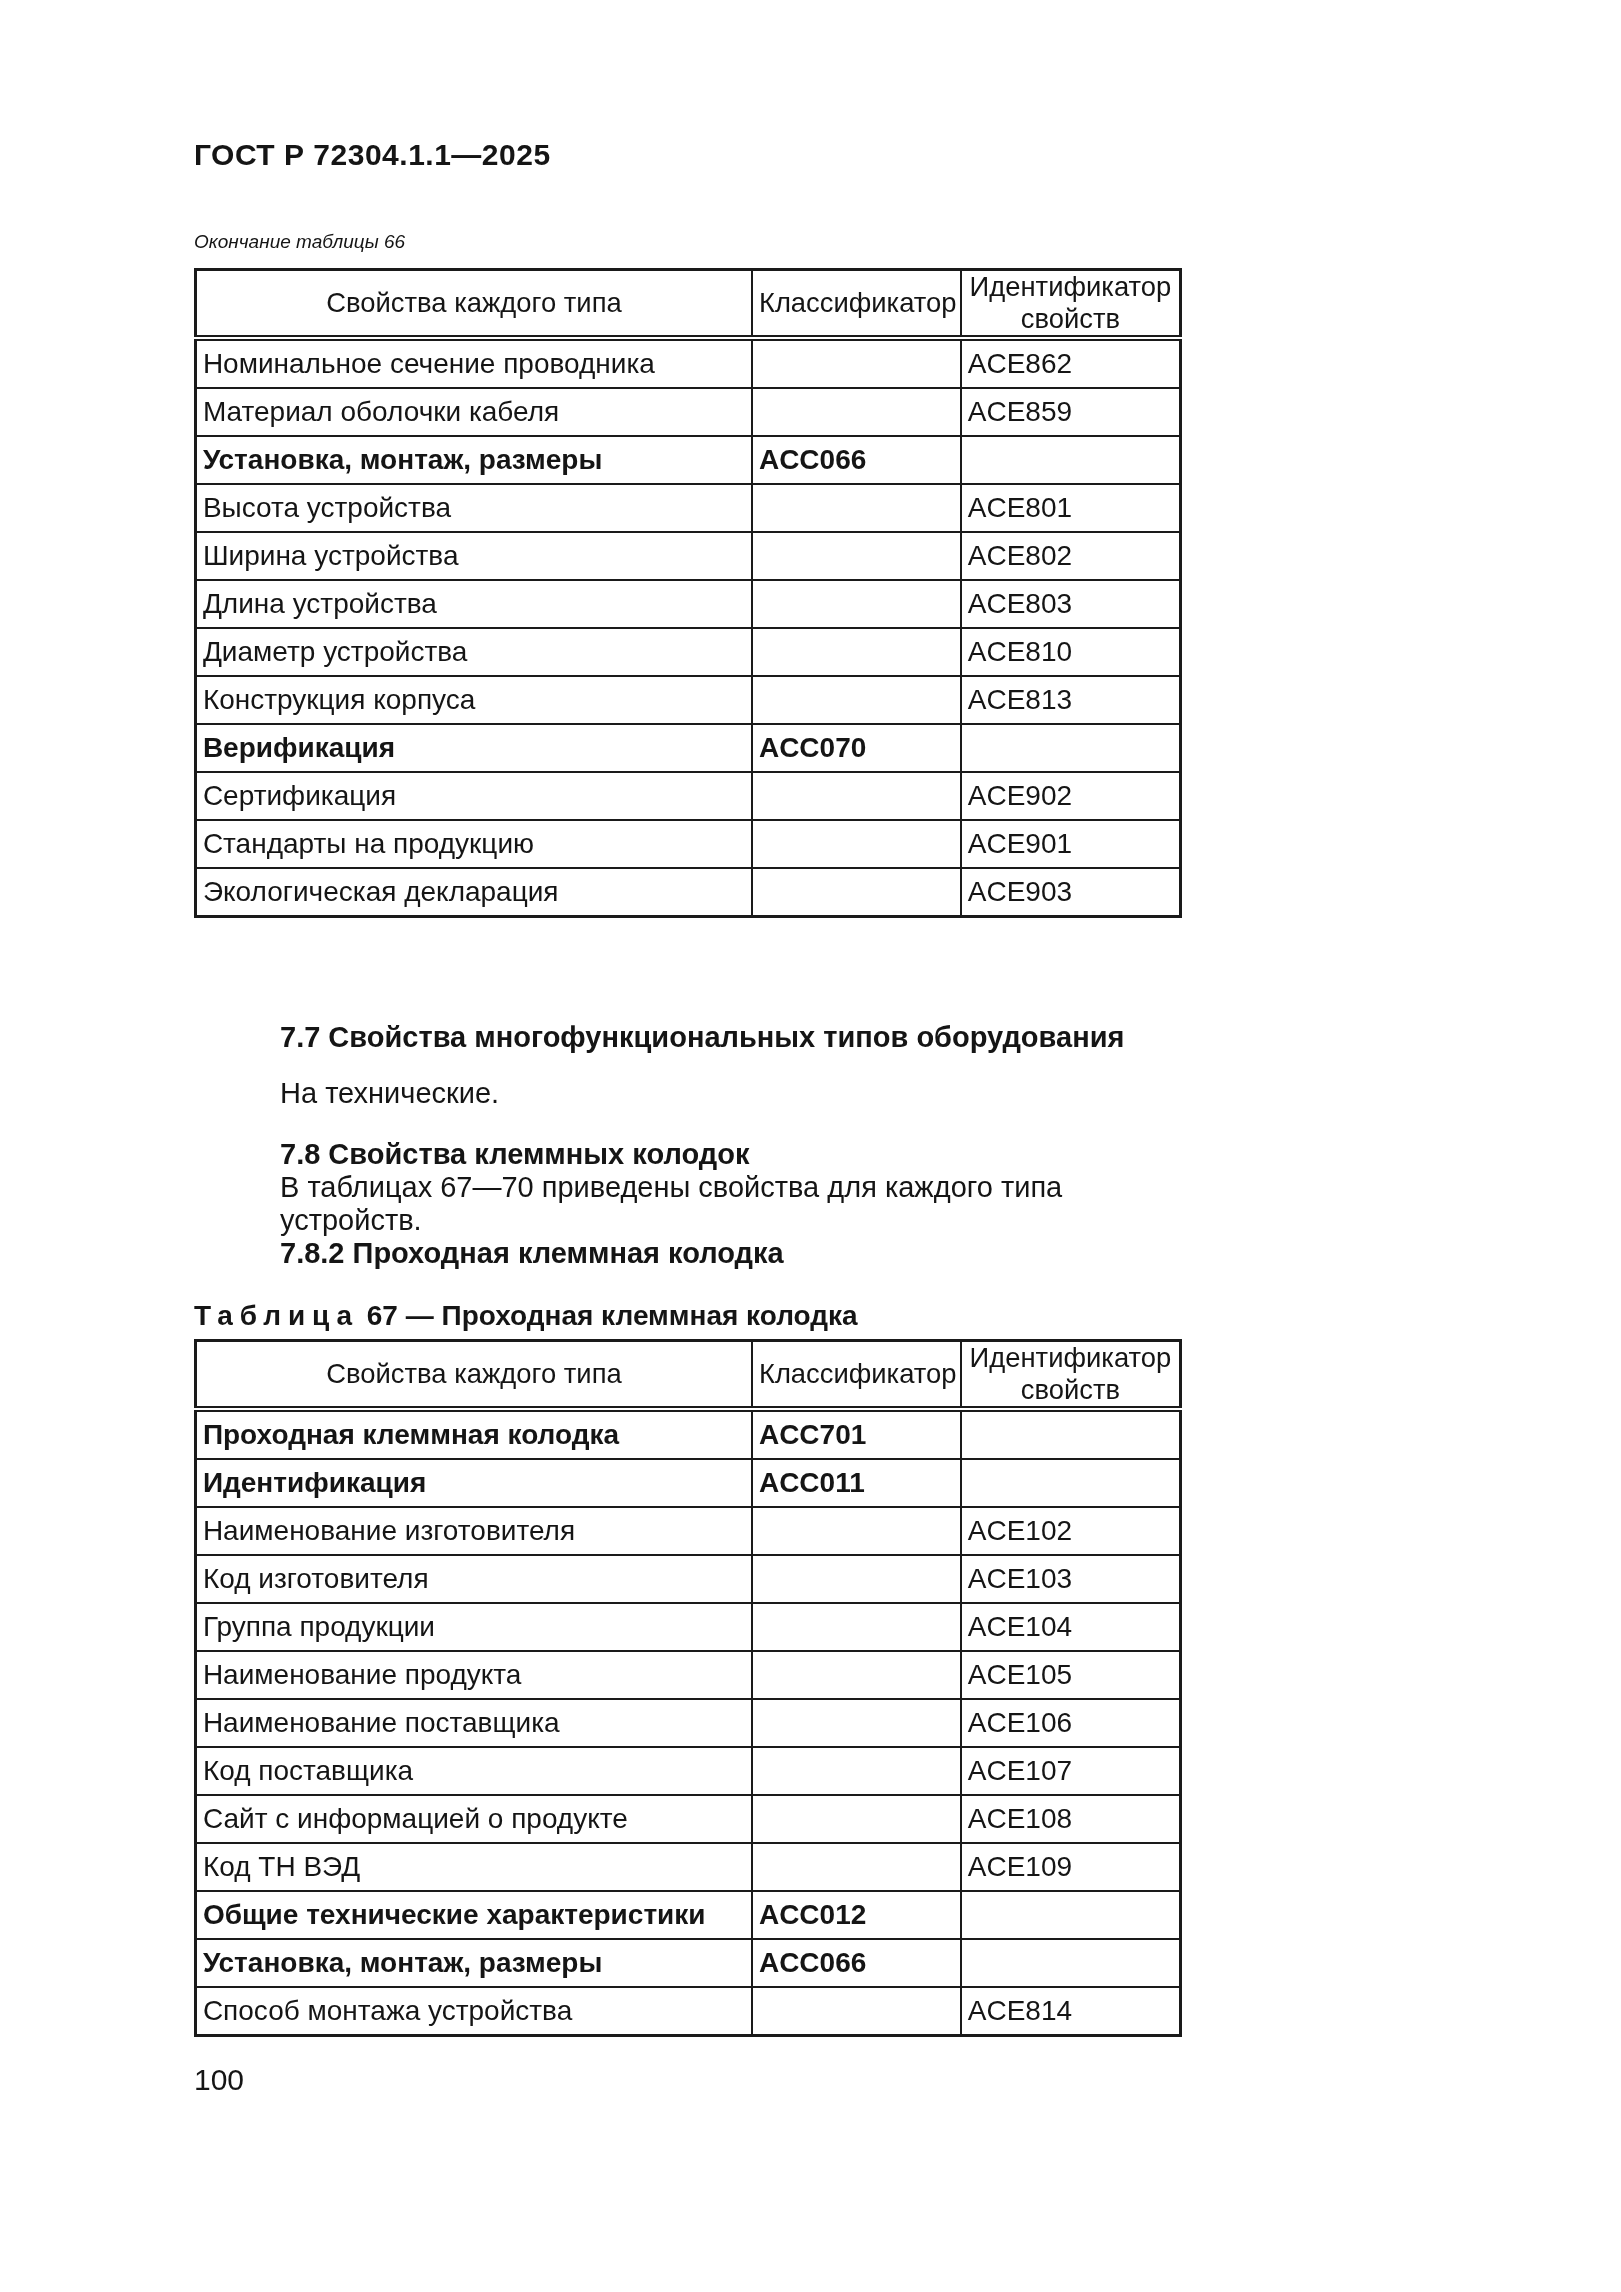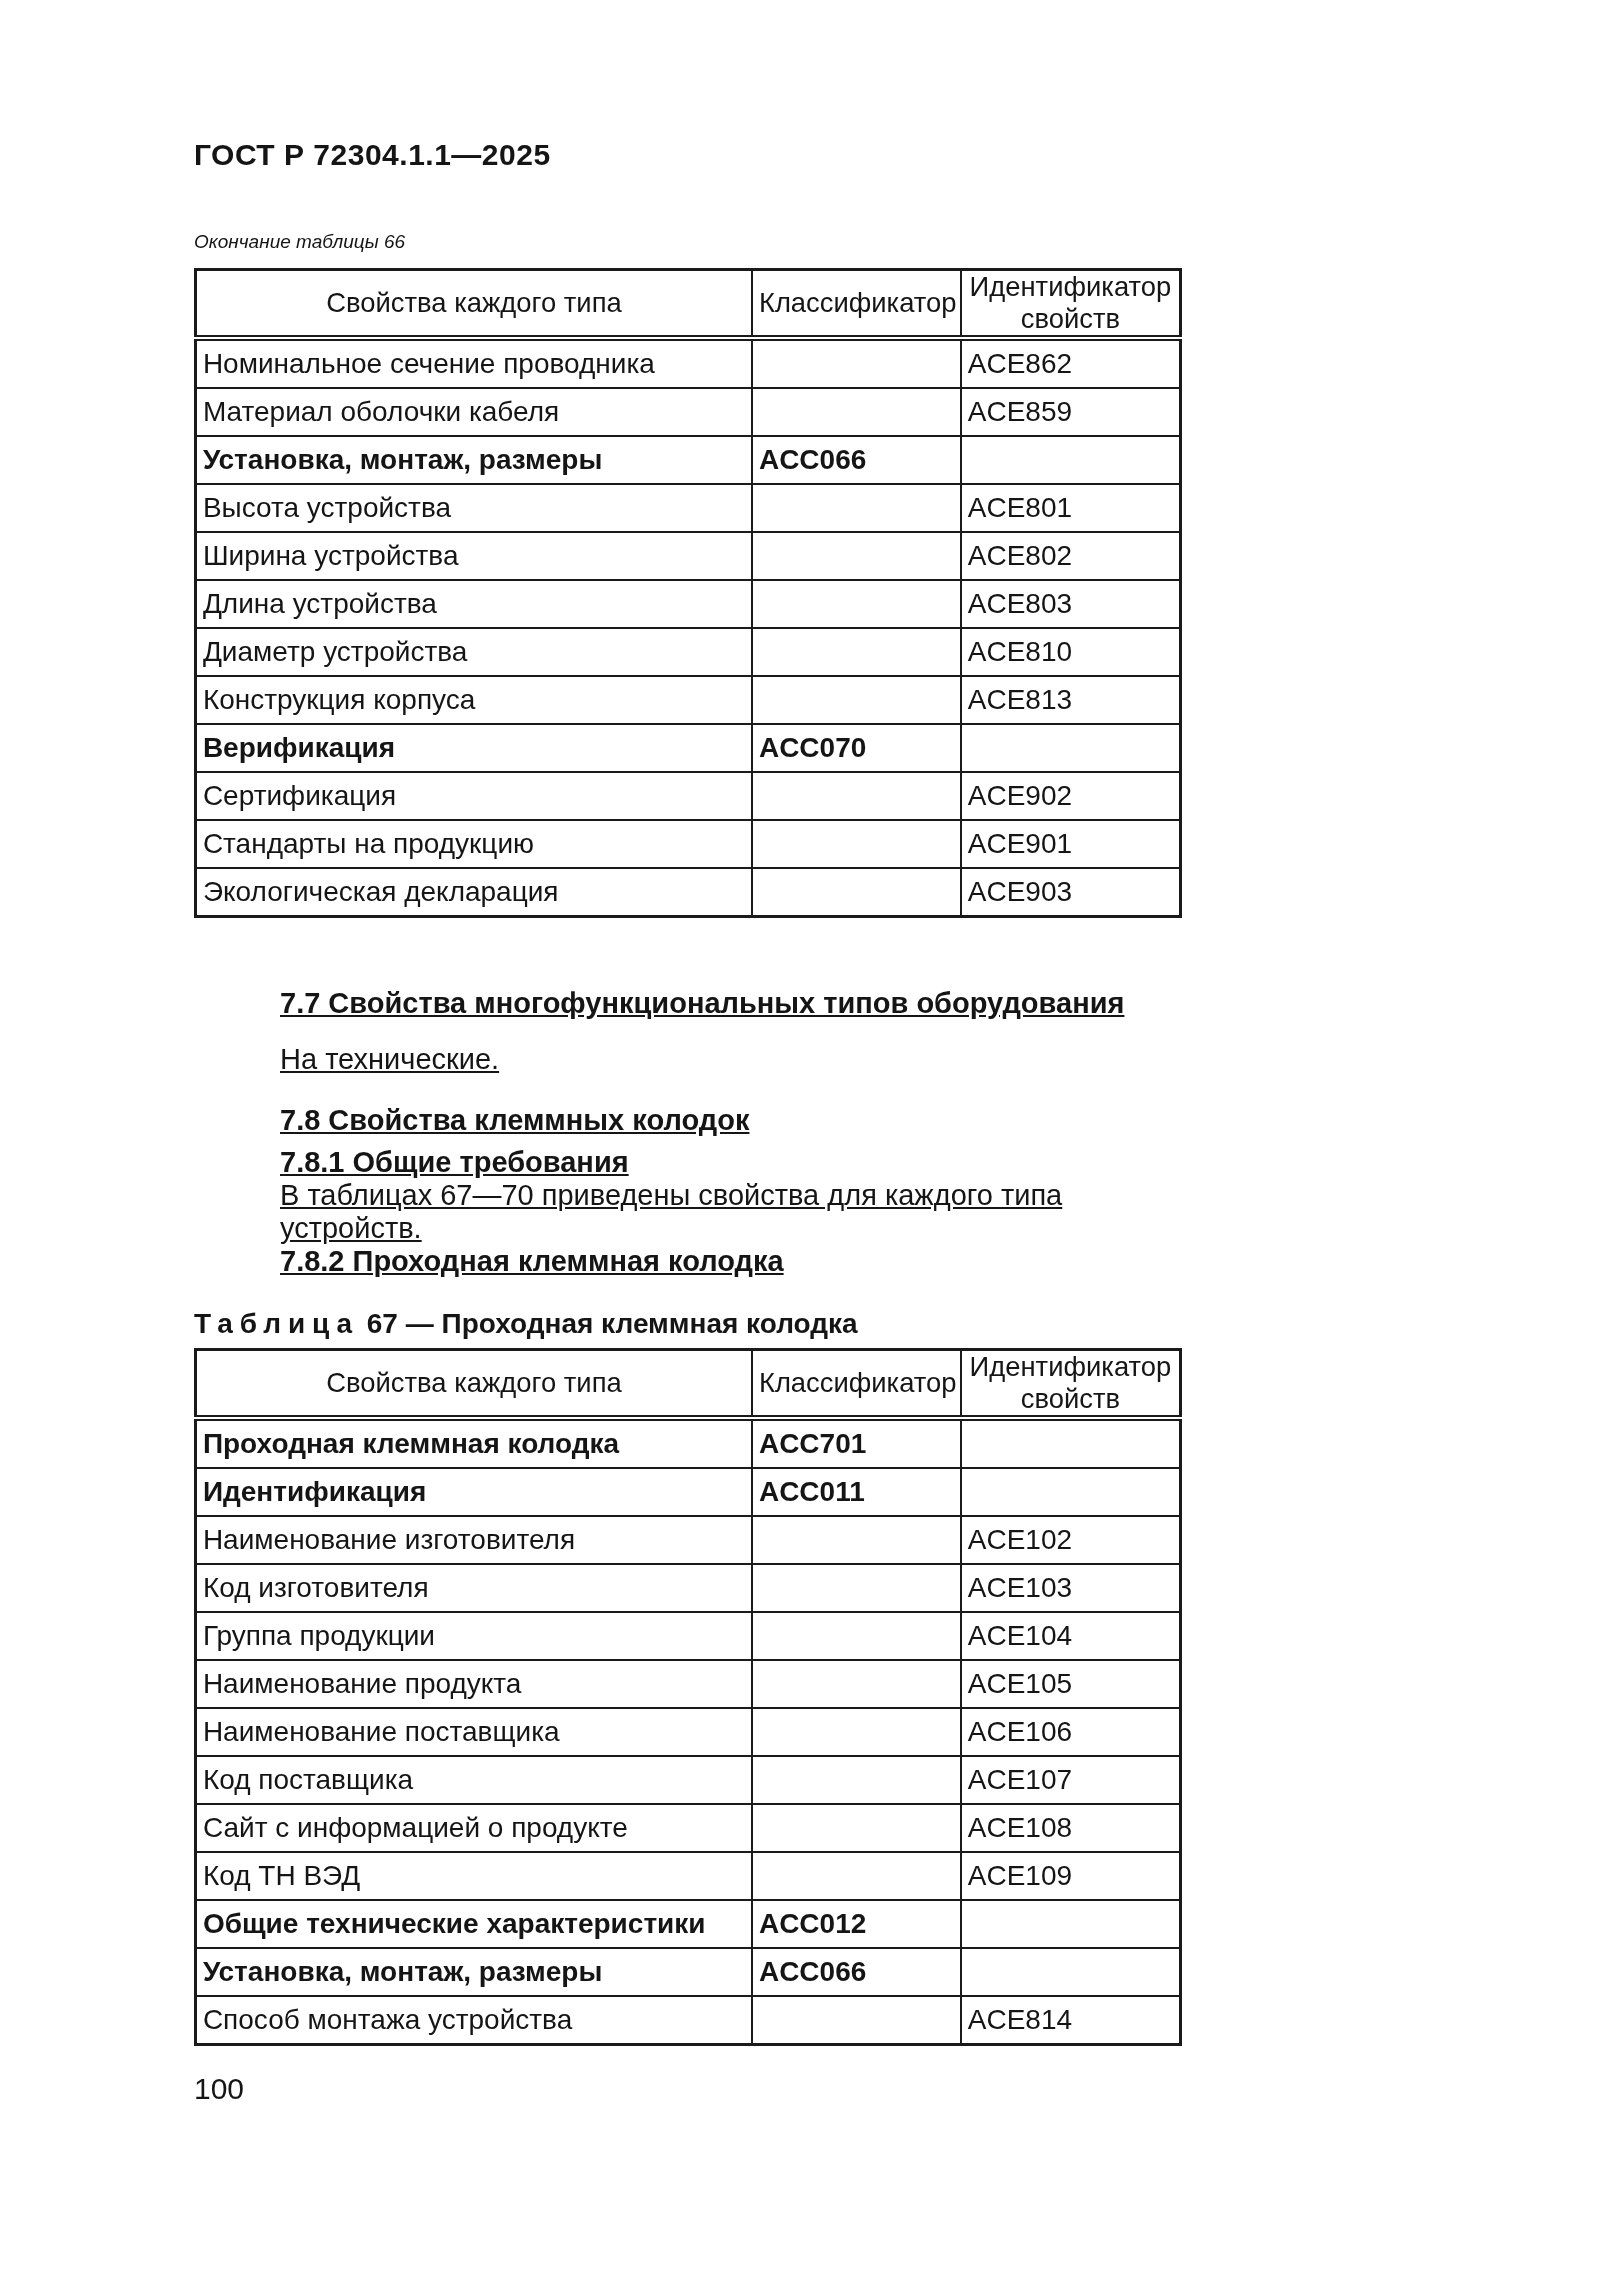--- a/index.html
+++ b/index.html
@@ -65,21 +65,21 @@
     overflow: hidden;
     white-space: nowrap;
   }
   table.props th:first-child,
   table.props td:first-child { border-left: none; }
   td.cell-class, td.cell-ident { }
   tr.row-bold td { font-weight: bold; }
   td.indent-0 { padding-left: 15.7px; }
   td.indent-1 { padding-left: 31px; }
   td.indent-2 { padding-left: 47px; }
-  .sections { margin-top: 69px; text-decoration: underline; }
+  .sections { margin-top: 103px; }
   .sec-heading {
     font-size: 29px;
     font-weight: bold;
     line-height: 33px;
     padding-left: 86px;
   }
   .sec-paragraph {
     font-size: 29px;
     line-height: 33px;
     padding-left: 86px;
@@ -184,21 +184,20 @@
           <td class="cell-class"></td>
           <td class="cell-ident">ACE903</td>
         </tr>
       </tbody>
   </table>
 
   <div class="sections">
       <div class="sec-heading gap-none">7.7 Свойства многофункциональных типов оборудования</div>
       <div class="sec-paragraph gap-md">На технические.</div>
       <div class="sec-heading gap-lg">7.8 Свойства клеммных колодок</div>
-      <div class="sec-heading gap-sm">7.8.1 Общие требования</div>
       <div class="sec-paragraph gap-none">В таблицах 67—70 приведены свойства для каждого типа устройств.</div>
       <div class="sec-heading gap-none">7.8.2 Проходная клеммная колодка</div>
     </div>
 
   <div class="table-caption"><span class="caption-word">Таблица</span> <span>67 — Проходная клеммная колодка</span></div>
 
   <table class="props t67">
     <colgroup>
       <col class="c-prop">
         <col class="c-class">

